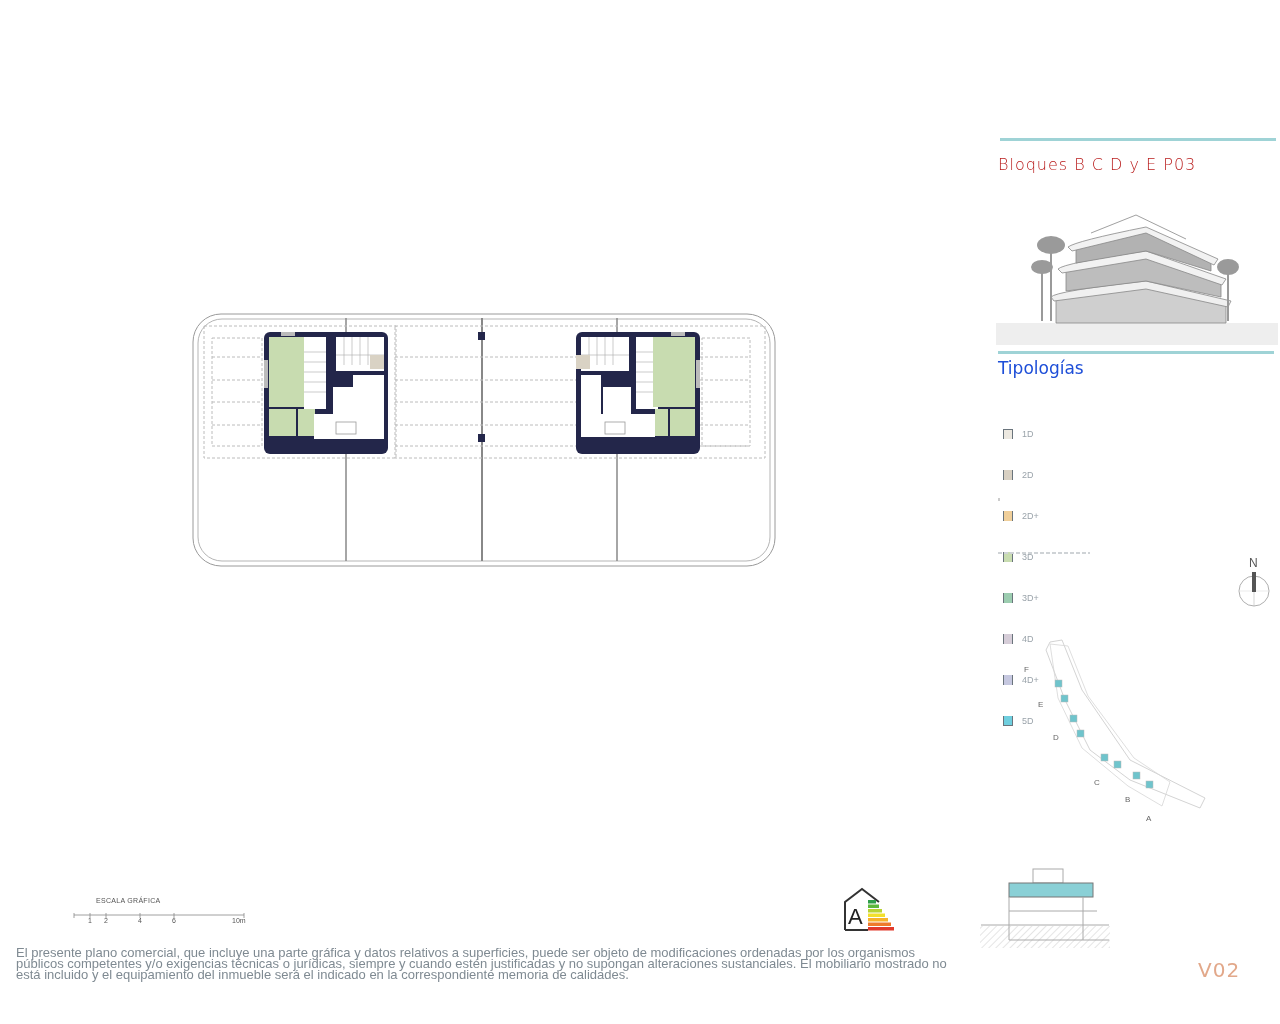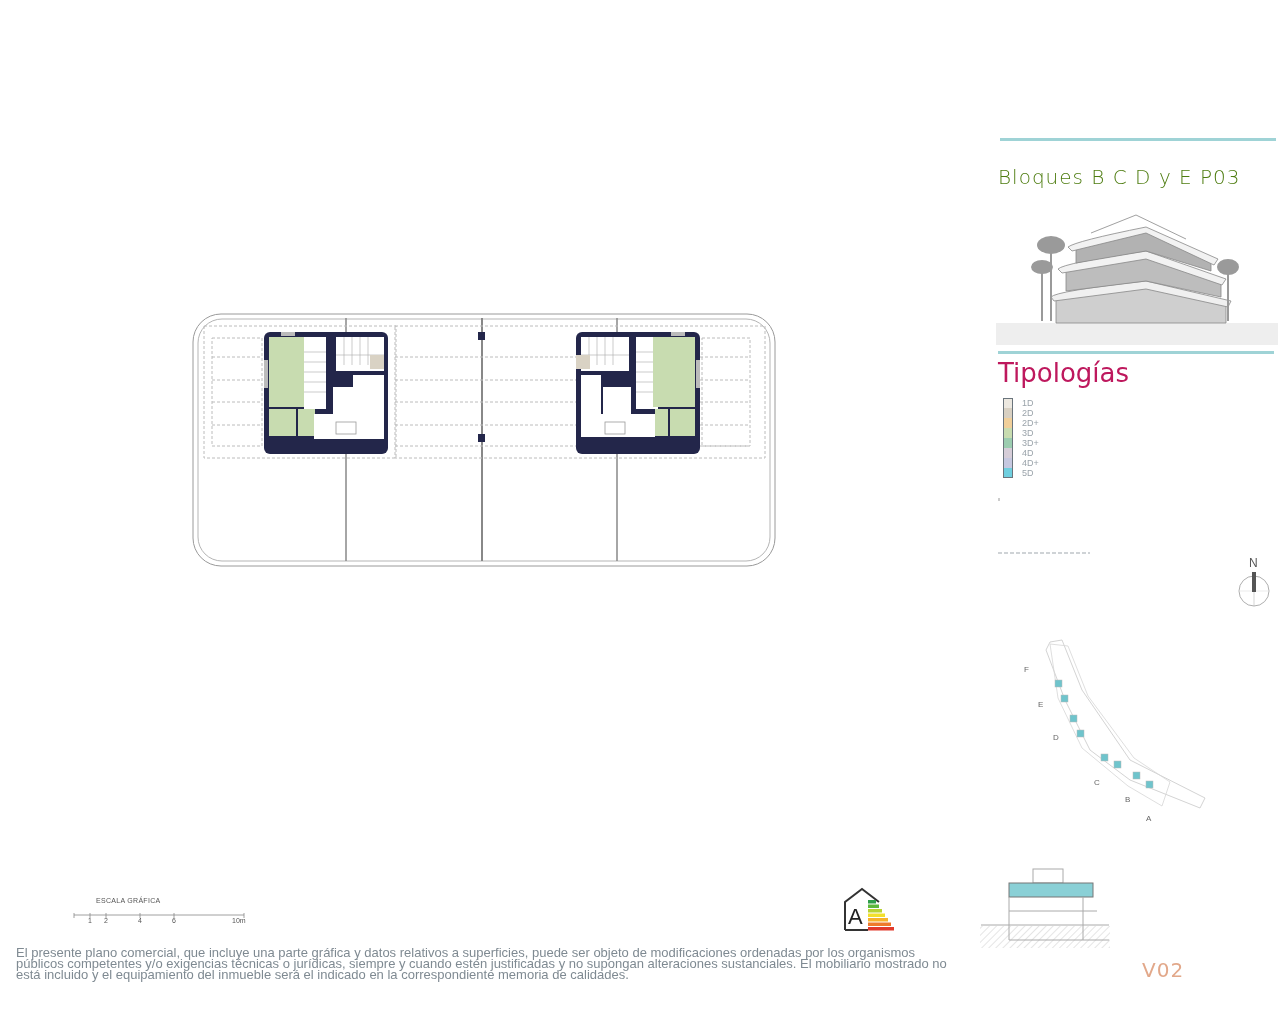--- a/index.html
+++ b/index.html
@@ -2,36 +2,36 @@
 <html><head>
 <meta charset="utf-8">
 <style>
   html, body { margin:0; padding:0; }
   body { width:1280px; height:1024px; background:#ffffff; position:relative; overflow:hidden;
          font-family:"Liberation Sans", sans-serif; color:#5a6670; }
   .abs { position:absolute; }
 
   
   .rule { position:absolute; height:3px; background:#9fd3d6; }
-  .title { position:absolute; left:998px; top:165px; font-size:20px; letter-spacing:1px; color:#4d7c0f;
+  .title { position:absolute; left:998px; top:155px; font-size:16px; letter-spacing:1px; color:#b91c1c;
            font-family:"DejaVu Sans", sans-serif; font-weight:300; }
-  .subtitle { position:absolute; left:998px; top:358px; font-size:26px; color:#be185d;
+  .subtitle { position:absolute; left:998px; top:358px; font-size:17px; color:#1d4ed8;
               font-family:"DejaVu Sans", sans-serif; }
   .legend { position:absolute; left:1003px; top:398px; }
-  .legend-row { display:flex; align-items:flex-end; height:10px; }
+  .legend-row { display:flex; align-items:flex-end; height:10px;margin-top:31px; }
   .swatch { width:10px; height:10px; border-left:1px solid #6a747c; border-right:1px solid #6a747c; box-sizing:border-box; }
   .legend-row:first-child .swatch { border-top:1px solid #6a747c; }
   .legend-row:last-child .swatch { border-bottom:1px solid #6a747c; }
   .legend-label { font-size:9px; color:#9aa3aa; margin-left:9px; line-height:10px; }
 
   .compass { position:absolute; left:1238px; top:556px; width:34px; height:52px; }
   .compass-n { position:absolute; left:11px; top:0; font-size:12px; color:#555; }
   .siteplan { position:absolute; left:1010px; top:630px; width:200px; height:200px; }
   .elev { position:absolute; left:975px; top:862px; width:150px; height:92px; }
-  .version { position:absolute; left:1142px; top:958px; font-size:20px; color:#e2a88a; letter-spacing:1px;
+  .version { position:absolute; left:1198px; top:958px; font-size:20px; color:#e2a88a; letter-spacing:1px;
              font-family:"DejaVu Sans", sans-serif; }
 
   
   .scale-title { position:absolute; left:96px; top:897px; font-size:7px; color:#555; letter-spacing:.3px; }
   .scale-bar { position:absolute; left:72px; top:910px; width:180px; height:18px; }
   .disclaimer { position:absolute; left:16px; top:947px; width:940px; font-size:13px; line-height:11px; color:#7f8a92; }
   .energy { position:absolute; left:842px; top:886px; width:56px; height:48px; }
 
   .plan { position:absolute; left:190px; top:310px; width:590px; height:262px; }
   .illustration { position:absolute; left:996px; top:205px; width:282px; height:145px; }

